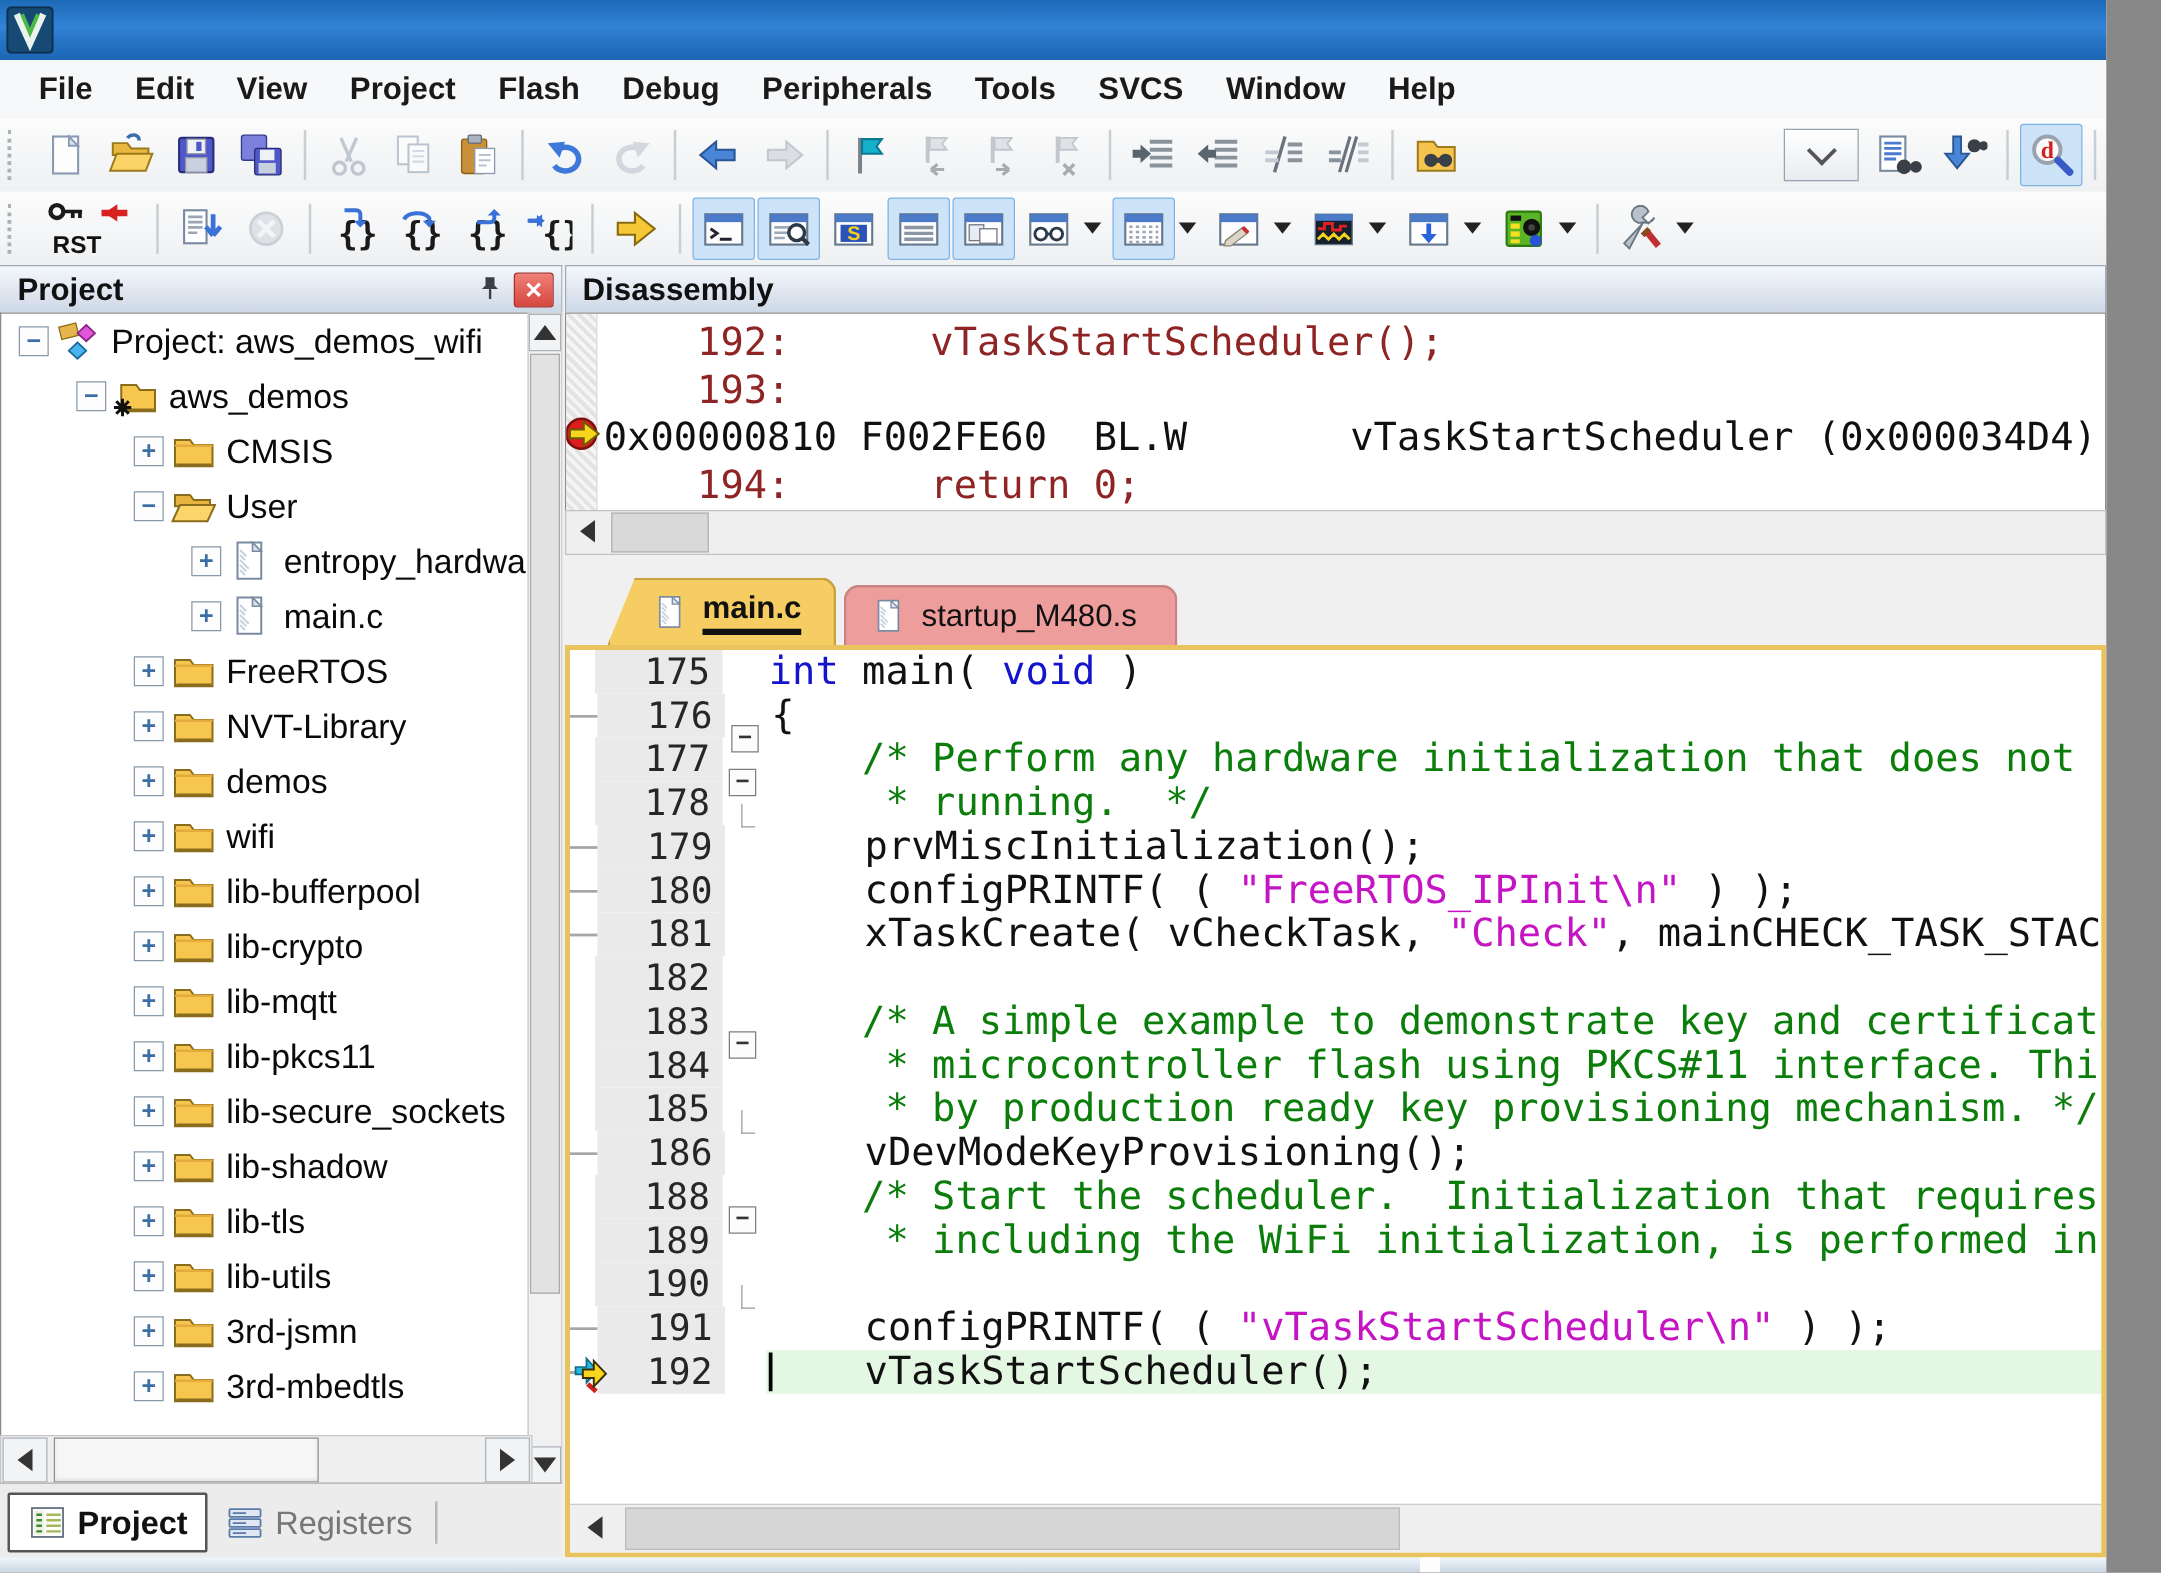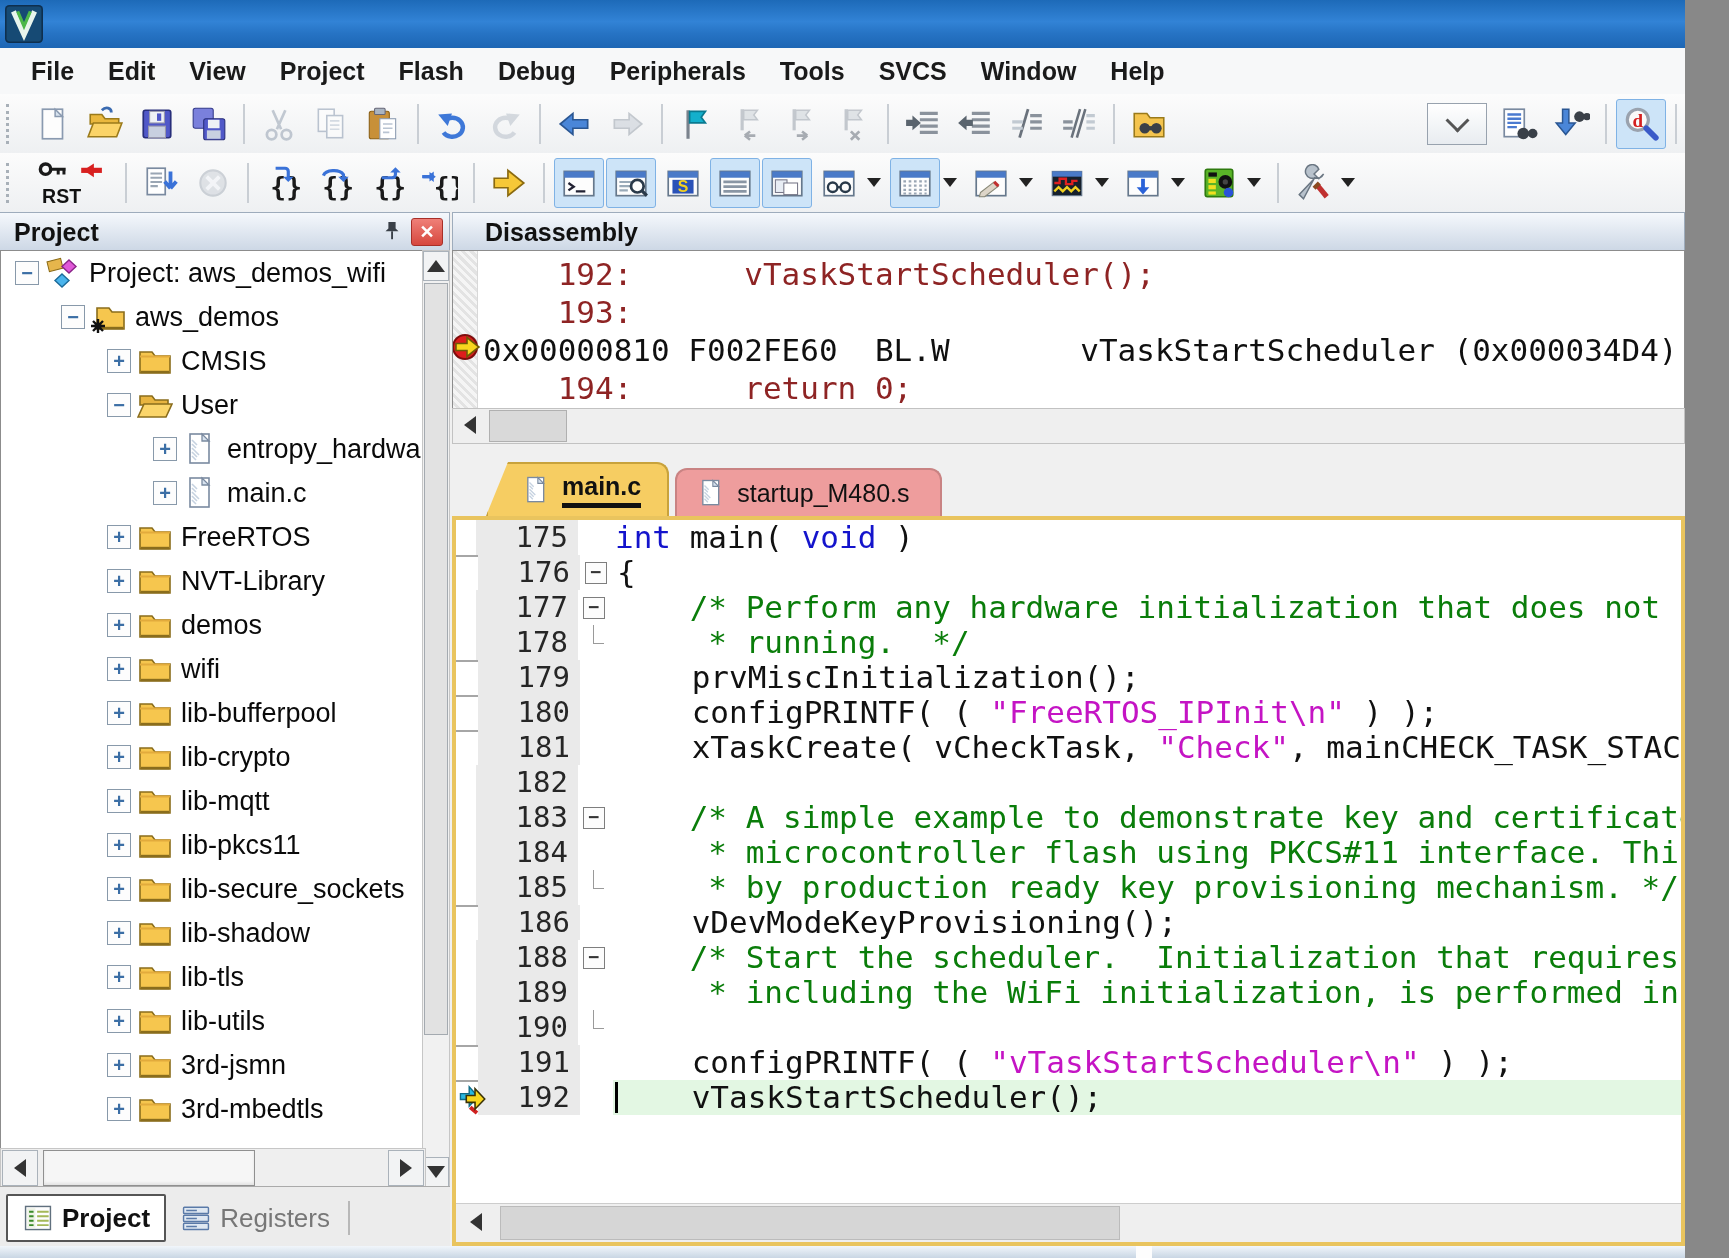--- a/index.html
+++ b/index.html
@@ -68,21 +68,21 @@
     border-top:1px solid #aaa;display:flex;align-items:center;}
   .btab{display:flex;align-items:center;gap:8px;font-size:26px;padding:6px 14px;}
   .btab.active{background:#fff;border:2px solid #555;border-radius:2px;font-weight:700;margin-left:6px;}
   .btab.inactive{color:#777;}
   .btab-sep{width:2px;height:34px;background:#b8b8b8;margin-left:4px;}
   
   .mdi{position:absolute;left:450px;top:212px;right:0;bottom:0;background:#f0f0f0;}
   .disasm-header{position:absolute;left:2px;top:0;right:0;height:38px;
     background:linear-gradient(#f5f8fc,#ccd7e5);border:1px solid #9eacbc;
     display:flex;align-items:center;}
-  .disasm-header span{font-size:25px;font-weight:600;margin-left:32px;}
+  .disasm-header span{font-size:25px;font-weight:600;margin-left:13px;}
   .disasm-body{position:absolute;left:2px;top:38px;right:0;height:158px;background:#fff;
     border:1px solid #8c8c8c;overflow:hidden;}
   .disasm-gutter{position:absolute;left:0;top:0;bottom:0;width:24px;
     background:repeating-linear-gradient(45deg,#f5f5f5 0 3px,#e3e3e3 3px 6px);border-right:1px solid #d8d8d8;}
   .disasm-lines{position:absolute;left:30px;top:4px;right:0;}
   .disasm-lines pre{margin:0;font:31px/38px "DejaVu Sans Mono",monospace;white-space:pre;}
   .dl-source{color:#8e2424;}
   .dl-instruction{color:#101010;}
   .disasm-cur{position:absolute;left:-2px;top:78px;width:36px;height:36px;}
   .disasm-hscroll{position:absolute;left:2px;top:196px;right:0;height:34px;background:#efefef;
@@ -95,21 +95,21 @@
   .etab.active{height:52px;background:#f6cd62;border:2px solid #c8a23c;border-bottom:none;
     padding:0 26px 0 34px;z-index:2;clip-path:polygon(0 100%,22px 0,100% 0,100% 100%);}
   .etab.inactive{height:46px;background:#ee9d9d;border:2px solid #c98383;border-bottom:none;padding:0 30px 0 20px;margin-left:6px;}
   .etab .etab-label{font-size:25px;}
   .etab.active .etab-label{font-weight:700;border-bottom:5px solid #111;padding-bottom:2px;}
   .etab .tab-doc{width:30px;height:34px;}
   
   .editor-frame{position:absolute;left:2px;top:304px;right:0;bottom:12px;
     border:4px solid #e9c45e;background:#fff;overflow:hidden;}
   .code-area{position:absolute;left:0;top:0;right:0;bottom:40px;overflow:hidden;background:#fff;}
-  .code-row{height:35px;display:flex;align-items:flex-start;position:relative;}
+  .code-row{height:35px;display:flex;align-items:center;position:relative;}
   .cb-col{width:20px;flex:none;background:#fbfbfb;}
   .cb-col.changed{background:#bdbdbd;border:1px solid #a6a6a6;}
   .num-col{width:92px;flex:none;background:#eaeaea;color:#262626;
     font:29px/35px "DejaVu Sans Mono",monospace;text-align:right;padding-right:10px;}
   .fold-col{width:32px;flex:none;background:#efefef;border-right:1px solid #cfcfcf;position:relative;}
   .fold-col.vline::before{content:"";position:absolute;left:15px;top:0;bottom:0;width:1px;background:#9a9a9a;}
   .fold-box{position:absolute;left:5px;top:7px;width:20px;height:20px;background:#fcfcfc;
     border:1px solid #7e7e7e;color:#333;font:700 18px/18px "DejaVu Sans Mono",monospace;text-align:center;}
   .fold-end{position:absolute;left:15px;top:0;width:10px;height:18px;border-left:1px solid #9a9a9a;border-bottom:1px solid #9a9a9a;}
   .code-col{flex:1;position:relative;}

